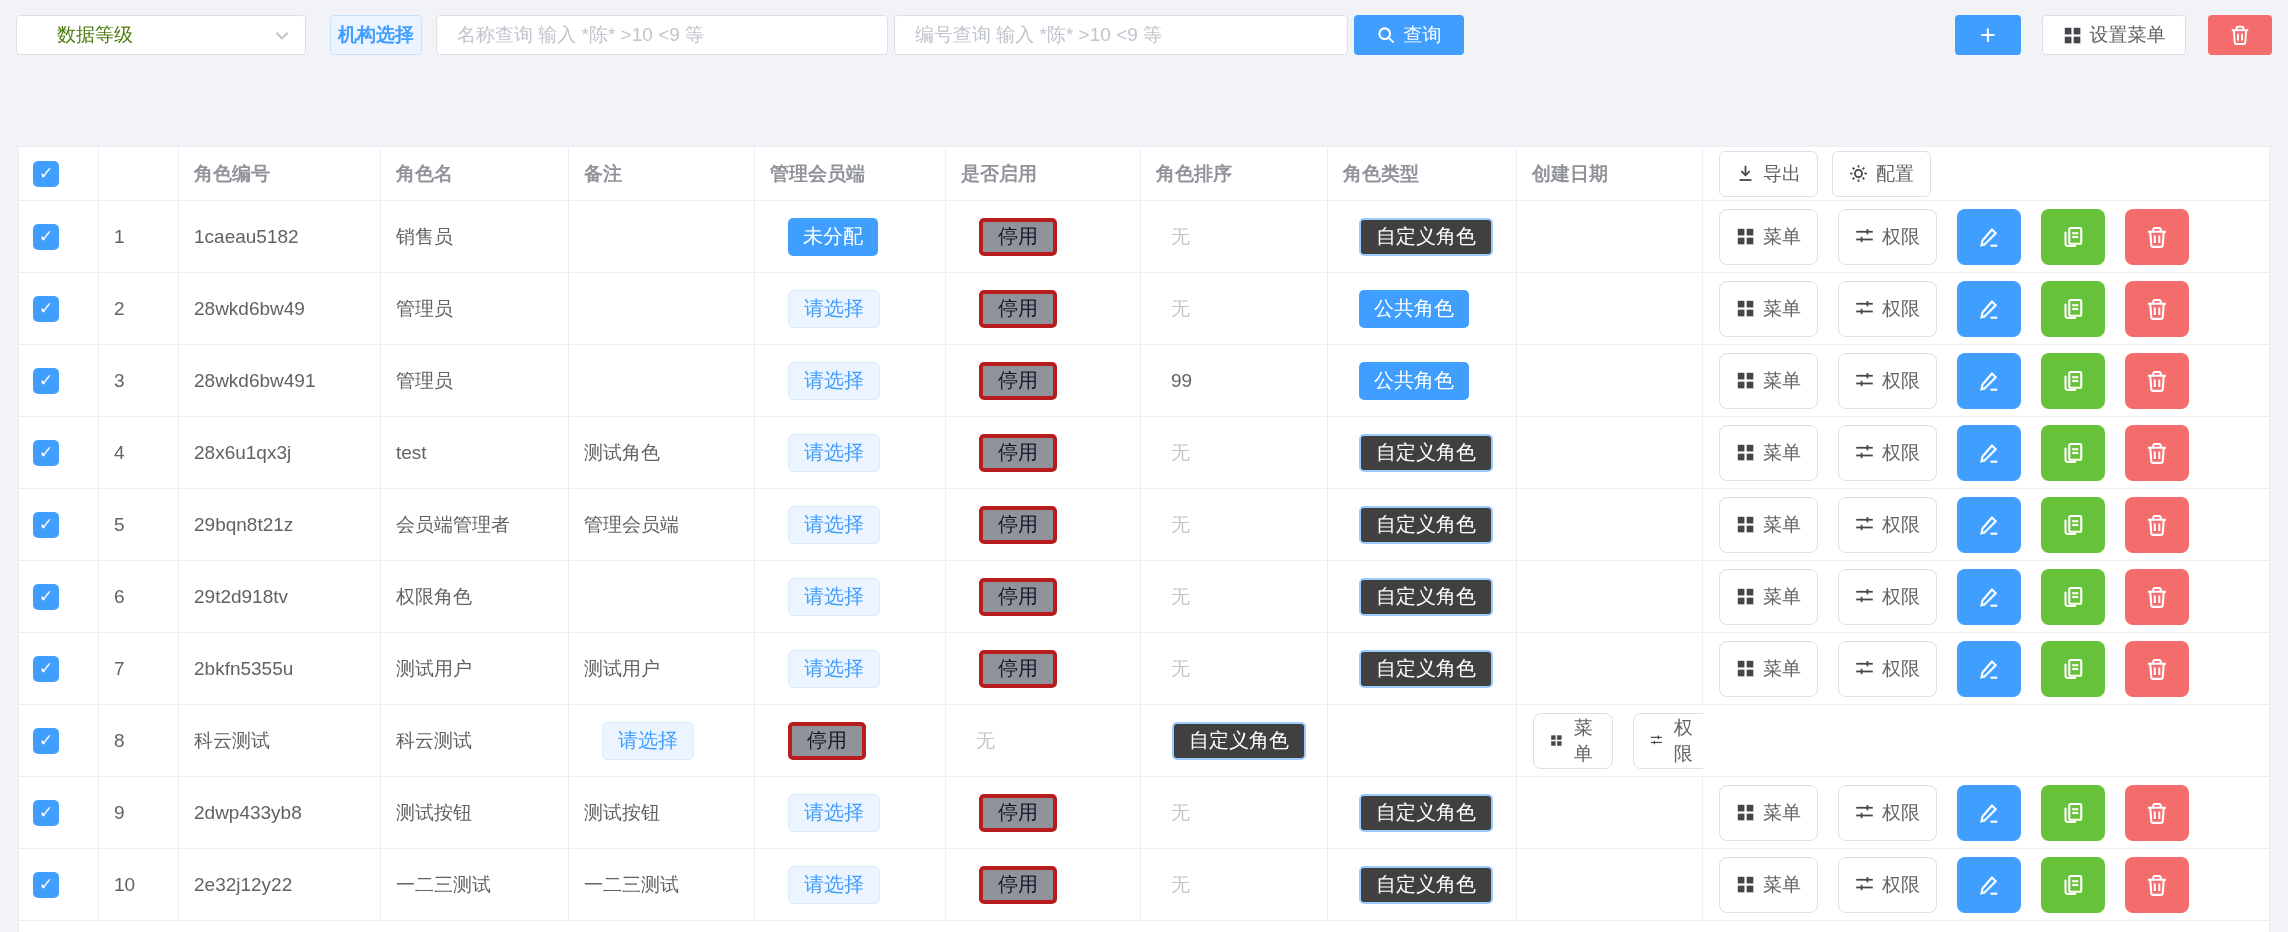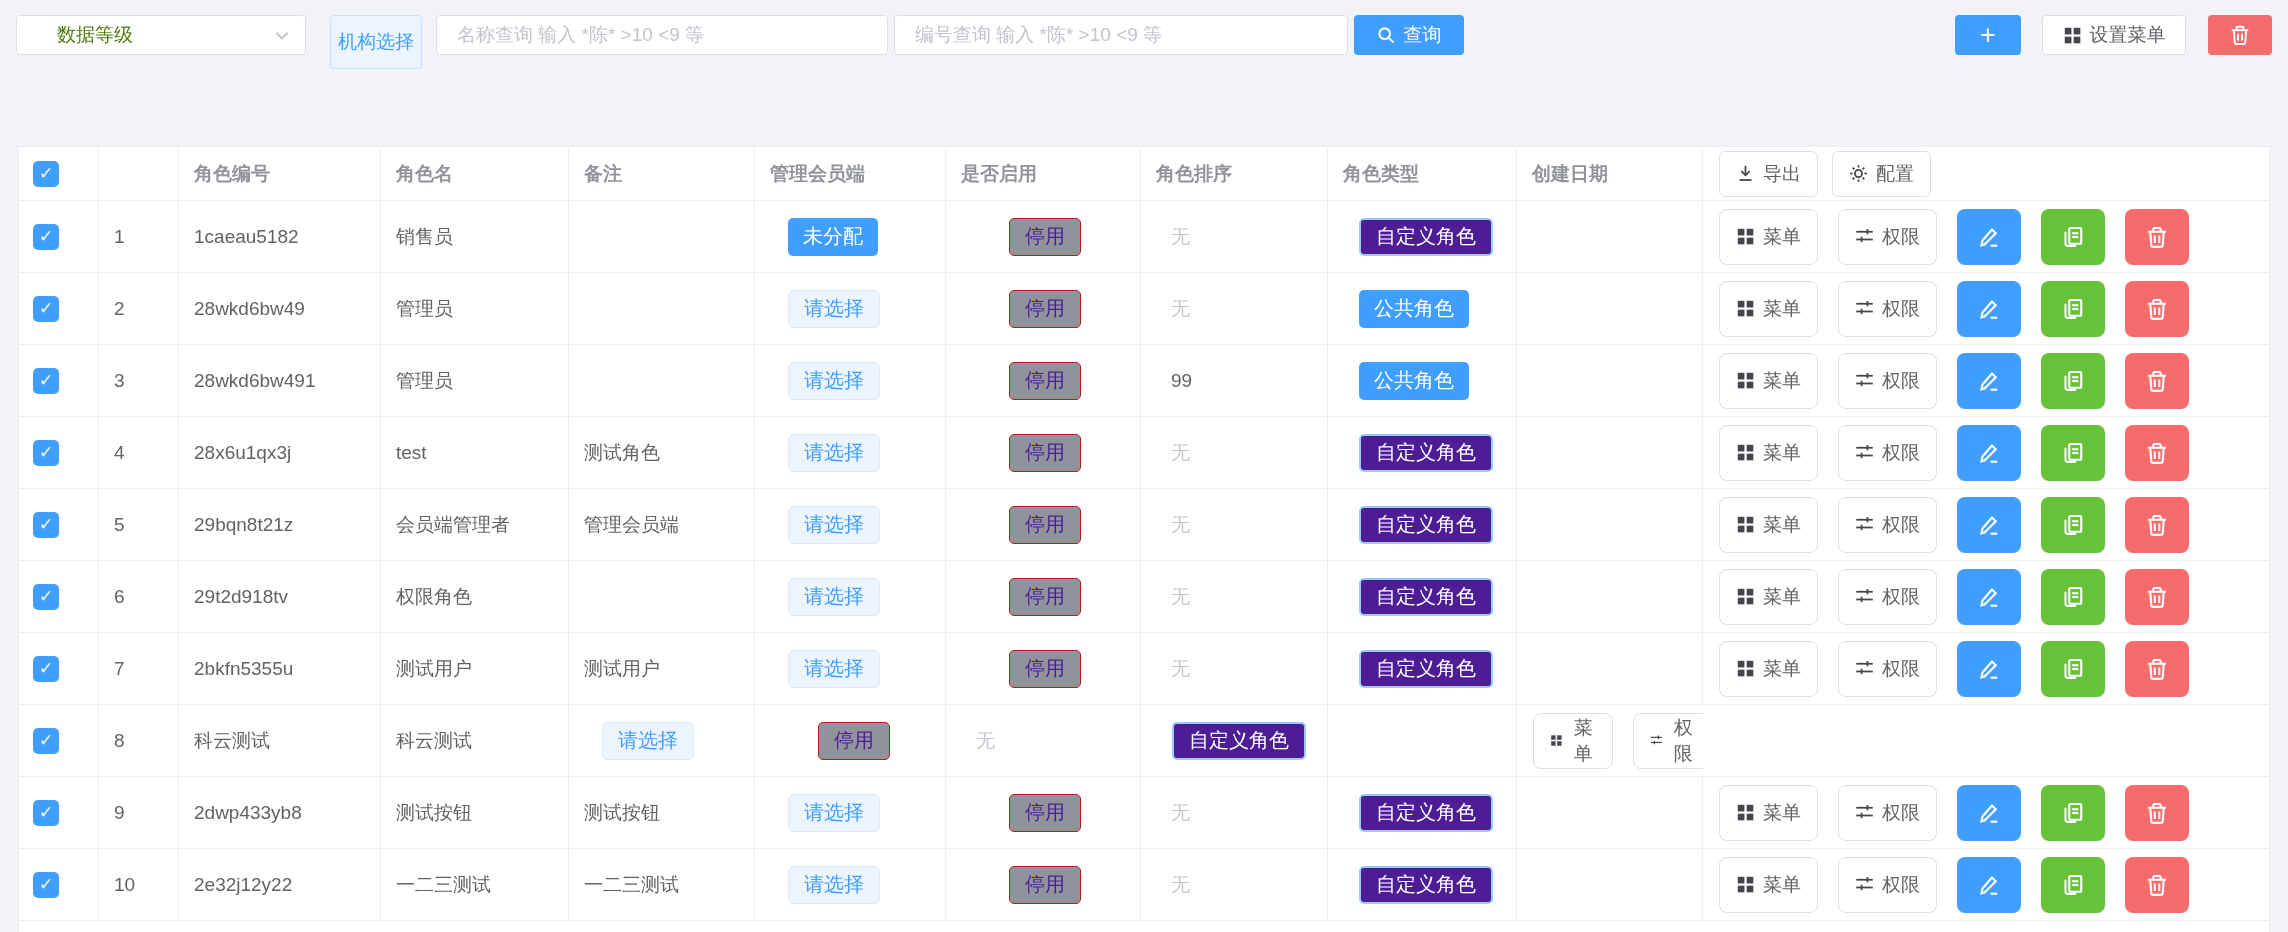--- a/index.html
+++ b/index.html
@@ -77,42 +77,42 @@
     display:flex; align-items:center; justify-content:center; cursor:pointer; flex:0 0 auto;
   }
   .checkbox::after { content:"✓"; color:#fff; font-size:17px; line-height:1; }
 
   .badge {
     display:inline-flex; align-items:center; height:38px; padding:0 15px;
     border-radius:5px; font-size:20px; white-space:nowrap; cursor:pointer;
   }
   .badge.primary { background:#409eff; color:#fff; }
   .badge.light { background:#ecf5ff; color:#409eff; border:1px solid #d9ecff; }
-  .badge.info { background:#909399; color:#4c1d95; border:1px solid #b91c1c;margin-left:30px; }
-  .badge.info-ring { background:#4c1d95; color:#fff; border:2px solid #9ecbff; }
+  .badge.info { background:#909399; color:#0f172a; border:4px solid #b91c1c; }
+  .badge.info-ring { background:#404040; color:#fff; border:2px solid #9ecbff; }
 
   .act-btn { height:56px; border-radius:8px; }
   .act-btn.labeled { padding:0 16px; }
   .icon-btn { width:64px; }
   .hdr-btn { height:46px; padding:0 16px; border-radius:6px;text-align:center; }
 
   svg.ic { display:block; }
 </style>
 </head>
 <body>
 
 <div class="abs" style="left:0;top:0;width:2288px;height:70px;">
   <div class="select-box abs" style="left:16px;top:15px;width:290px;">
     <span class="ph" style="padding-left:26px;">数据等级</span>
     <svg class="ic chev" width="18" height="18" viewBox="0 0 16 16">
         <polyline points="3,6 8,11 13,6" fill="none" stroke="currentColor" stroke-width="1.8"></polyline>
       </svg>
   </div>
 
-  <button class="btn btn-plain-blue abs" style="left:330px;top:15px;width:92px;height:54px;">
+  <button class="btn btn-plain-blue abs" style="left:330px;top:15px;width:92px;height:40px;font-weight:bold;">
     <span>机构选择</span>
   </button>
 
   <input class="input abs" style="left: 436px; top: 15px; width: 452px;" placeholder="名称查询 输入 *陈* &gt;10 &lt;9 等">
 
   <input class="input abs" style="left: 894px; top: 15px; width: 454px;" placeholder="编号查询 输入 *陈* &gt;10 &lt;9 等">
 
   <button class="btn btn-primary abs" style="left:1354px;top:15px;width:110px;height:40px;">
     <svg class="ic" width="19" height="19" viewBox="0 0 16 16">
         <circle cx="6.5" cy="6.5" r="4.5" fill="none" stroke="currentColor" stroke-width="1.7"></circle>

